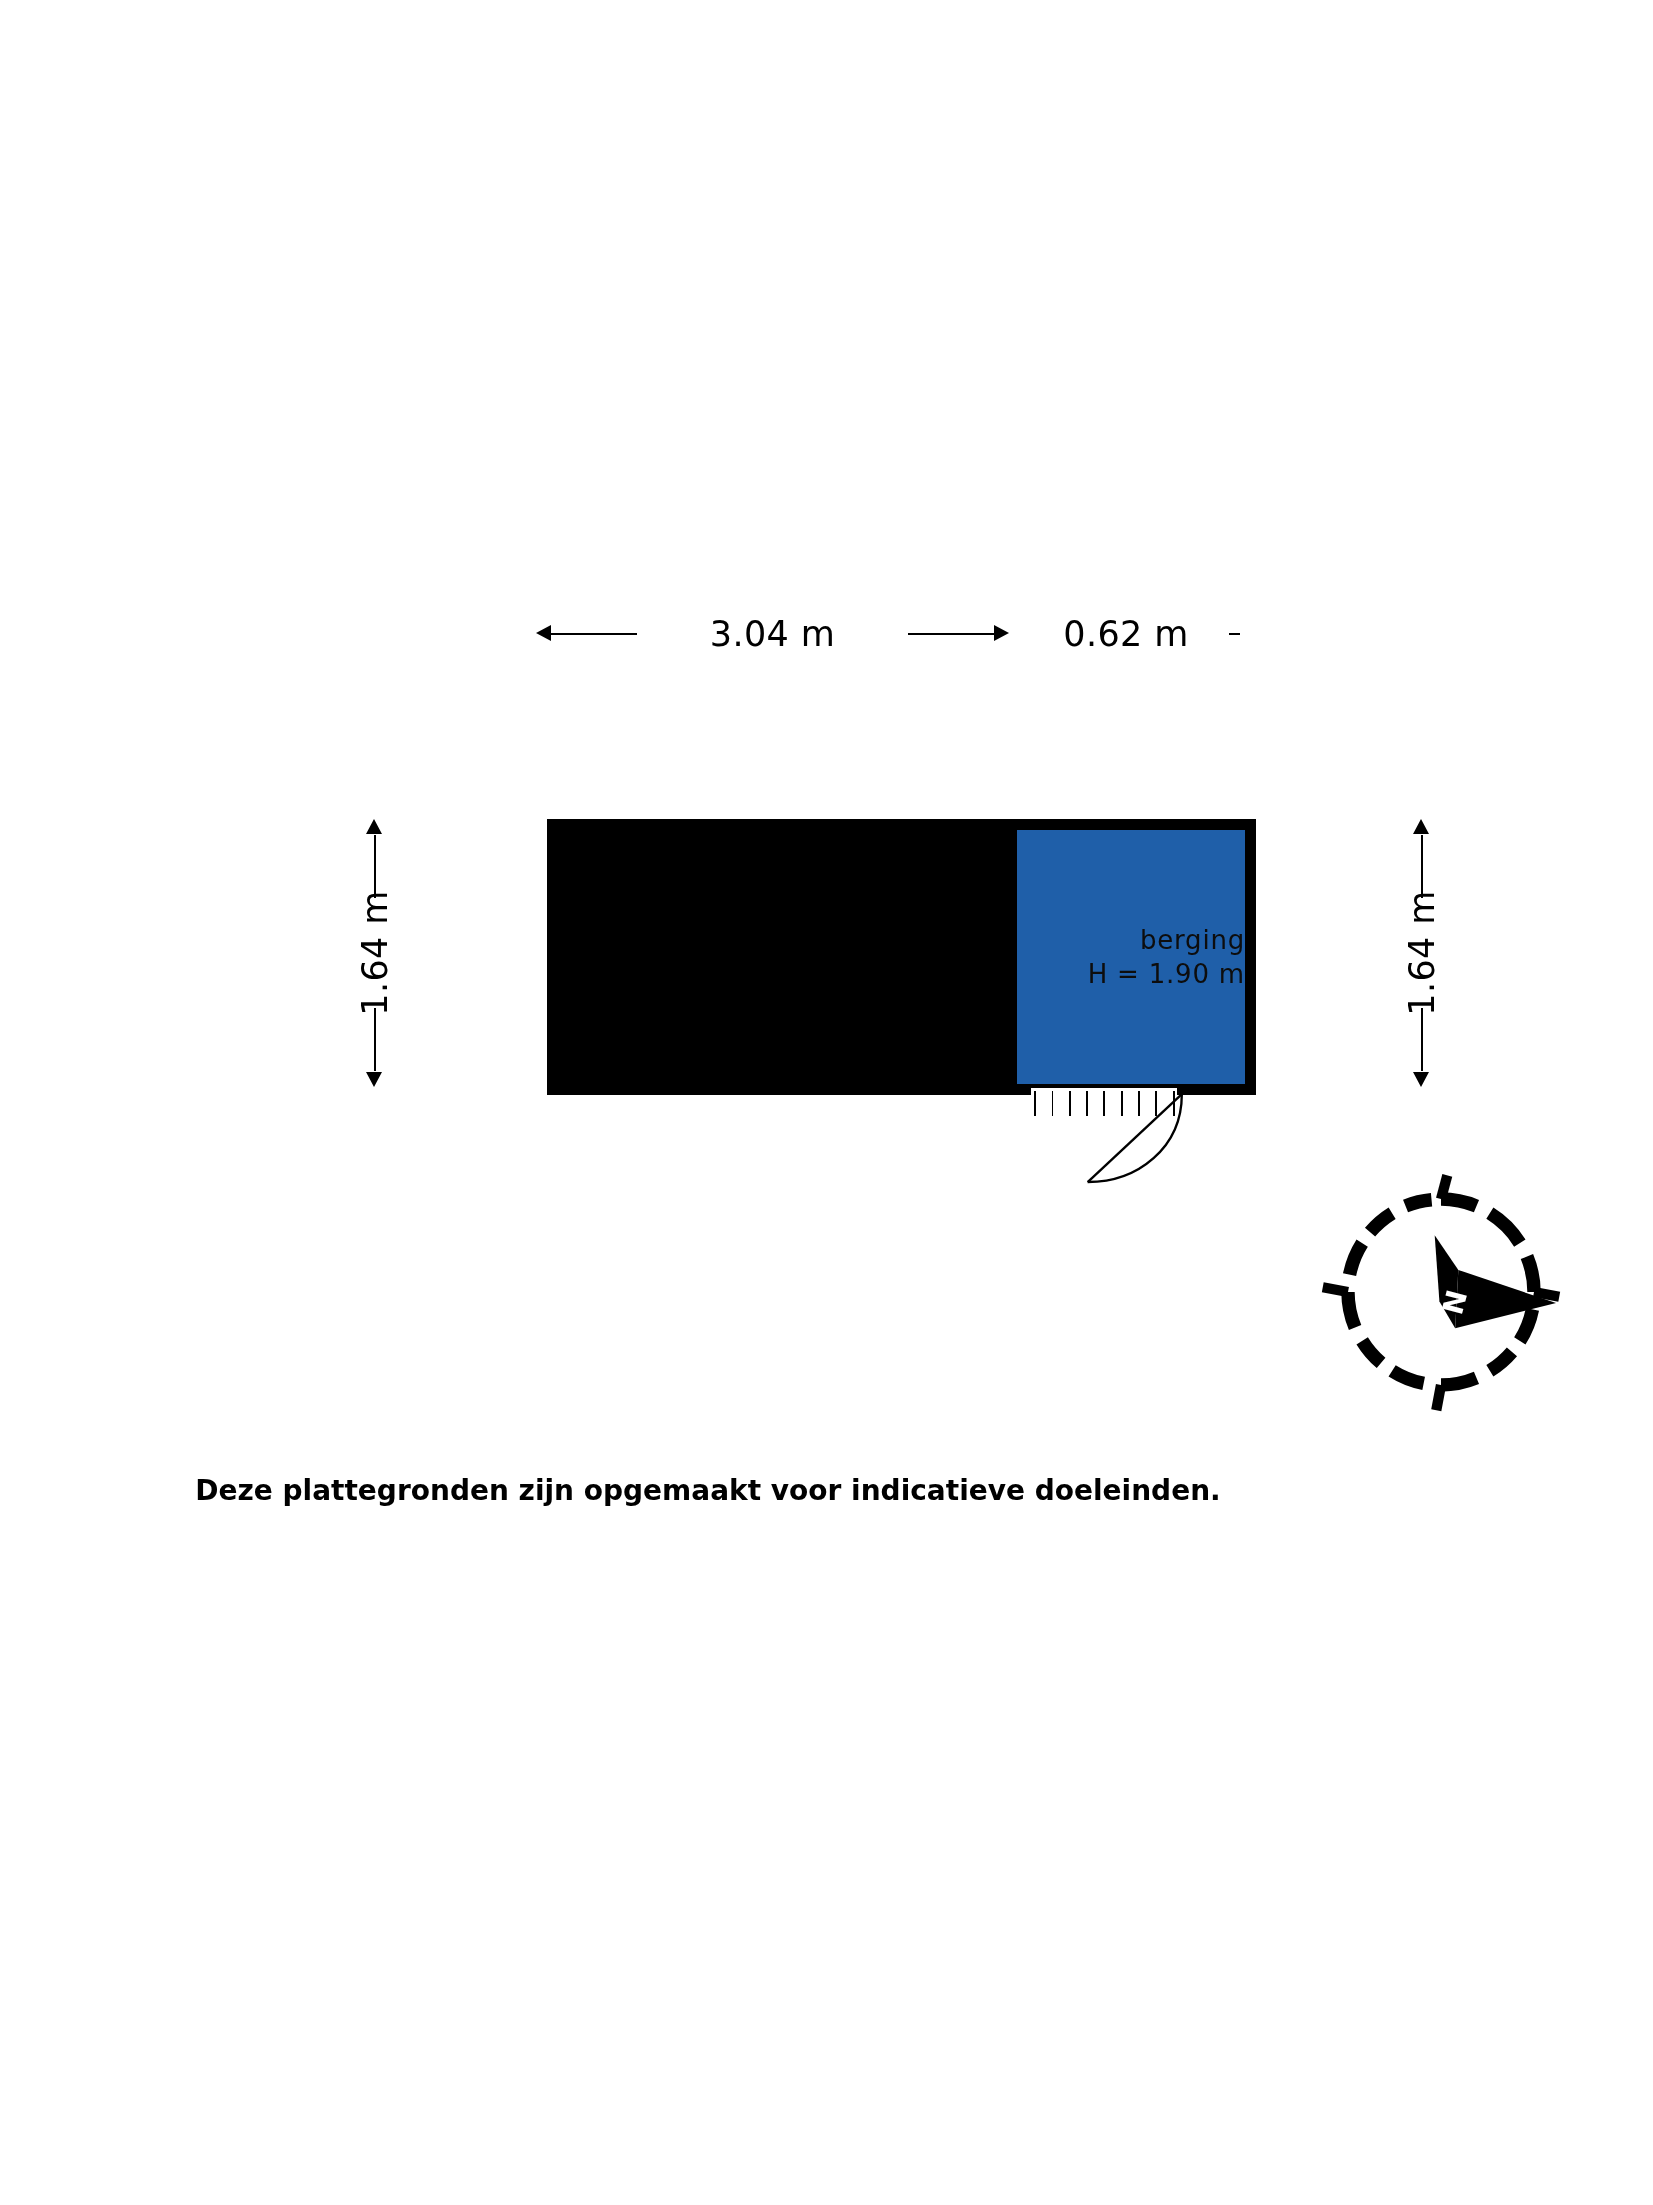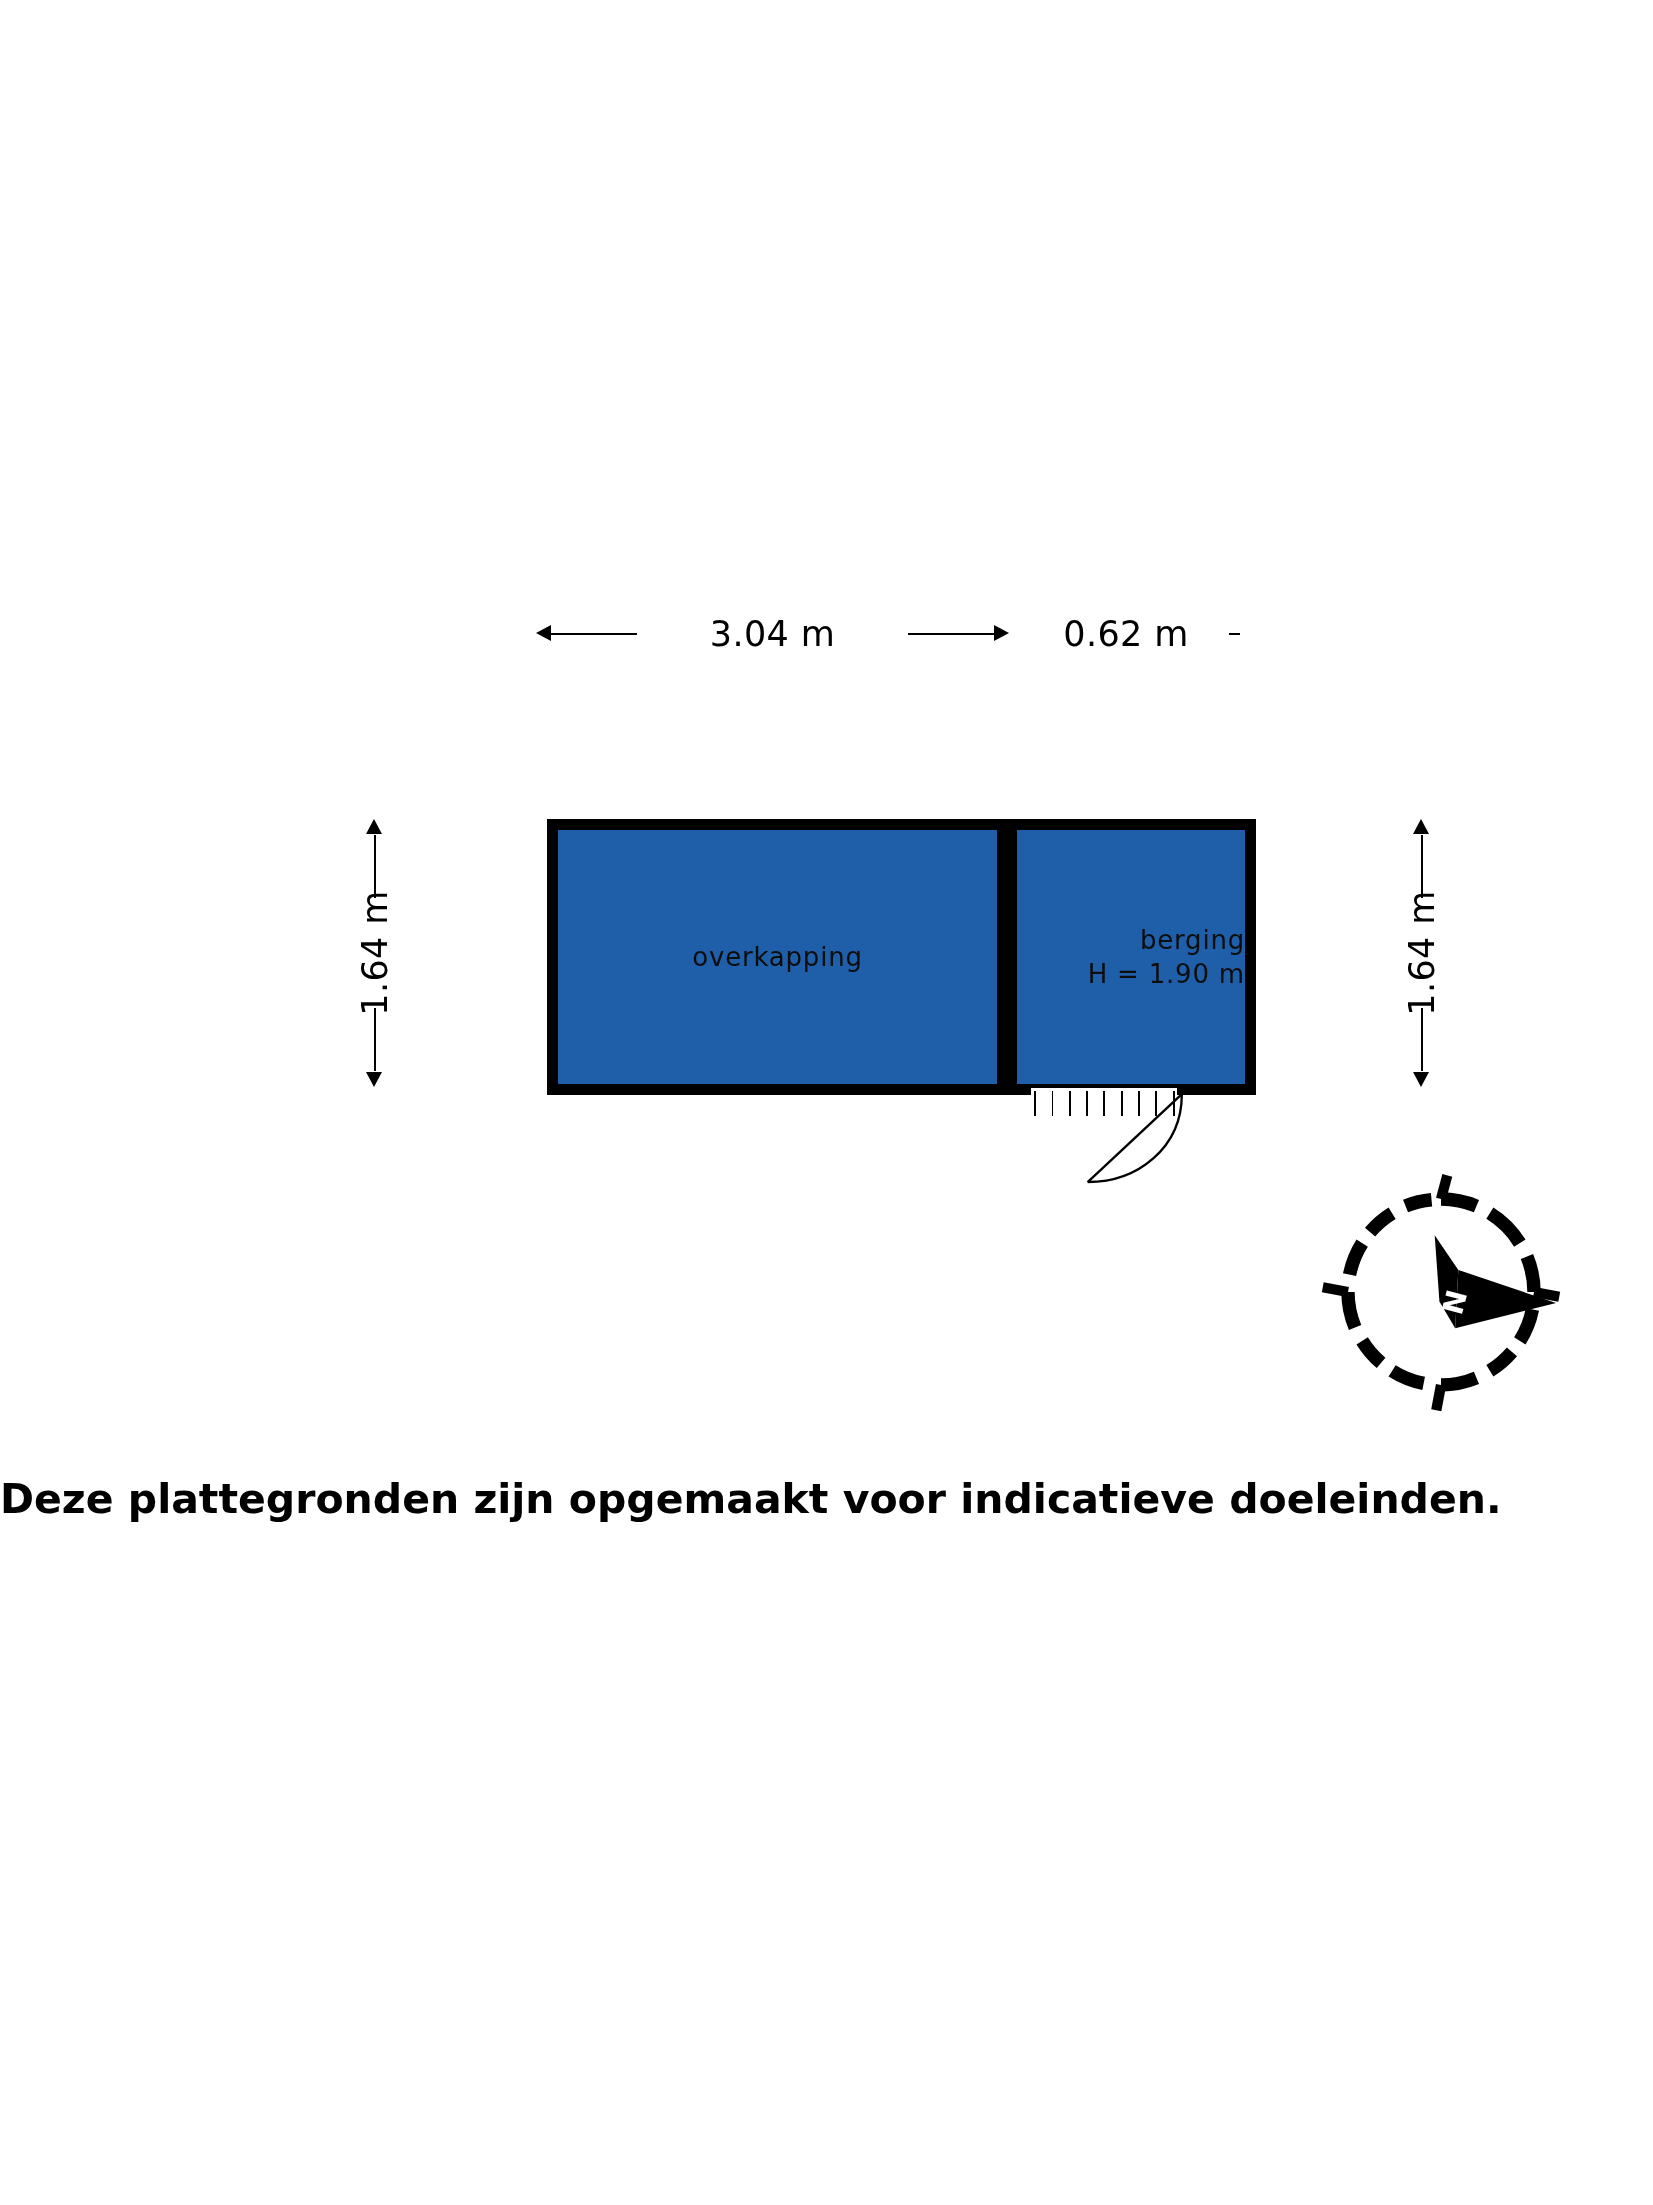--- a/index.html
+++ b/index.html
@@ -186,21 +186,21 @@
   }
 
   
   .disclaimer {
     position: absolute;
     left: 0;
     top: 1473px;
     width: 1416px;
     text-align: center;
     font-weight: bold;
-    font-size: 41px;
+    font-size: 28px;
     line-height: 1.28;
     color: #000;
   }
   .disclaimer div { white-space: nowrap; }
 </style>
 </head>
 <body>
 
 <div class="canvas">
 
@@ -233,23 +233,20 @@
     <div class="varrow-t"></div>
     <div class="vline" style="top:15.8px; height:63px;"></div>
     <div class="vlabel">1.64 m</div>
     <div class="vline" style="bottom:15.8px; height:63px;"></div>
     <div class="varrow-b"></div>
   </div>
 
   <div class="plan">
     <div class="outer-wall"></div>
 
-    <div class="room room-overkapping">
-      <div class="rlabel">overkapping</div>
-    </div>
 
     <div class="room room-berging">
       <div class="rlabel">berging</div>
       <div class="rlabel">H = 1.90 m</div>
     </div>
 
     <div class="door-gap"></div>
     <div class="door-hatch">
       <i style="left:3.2px"></i>
         <i style="left:20.5px"></i>

